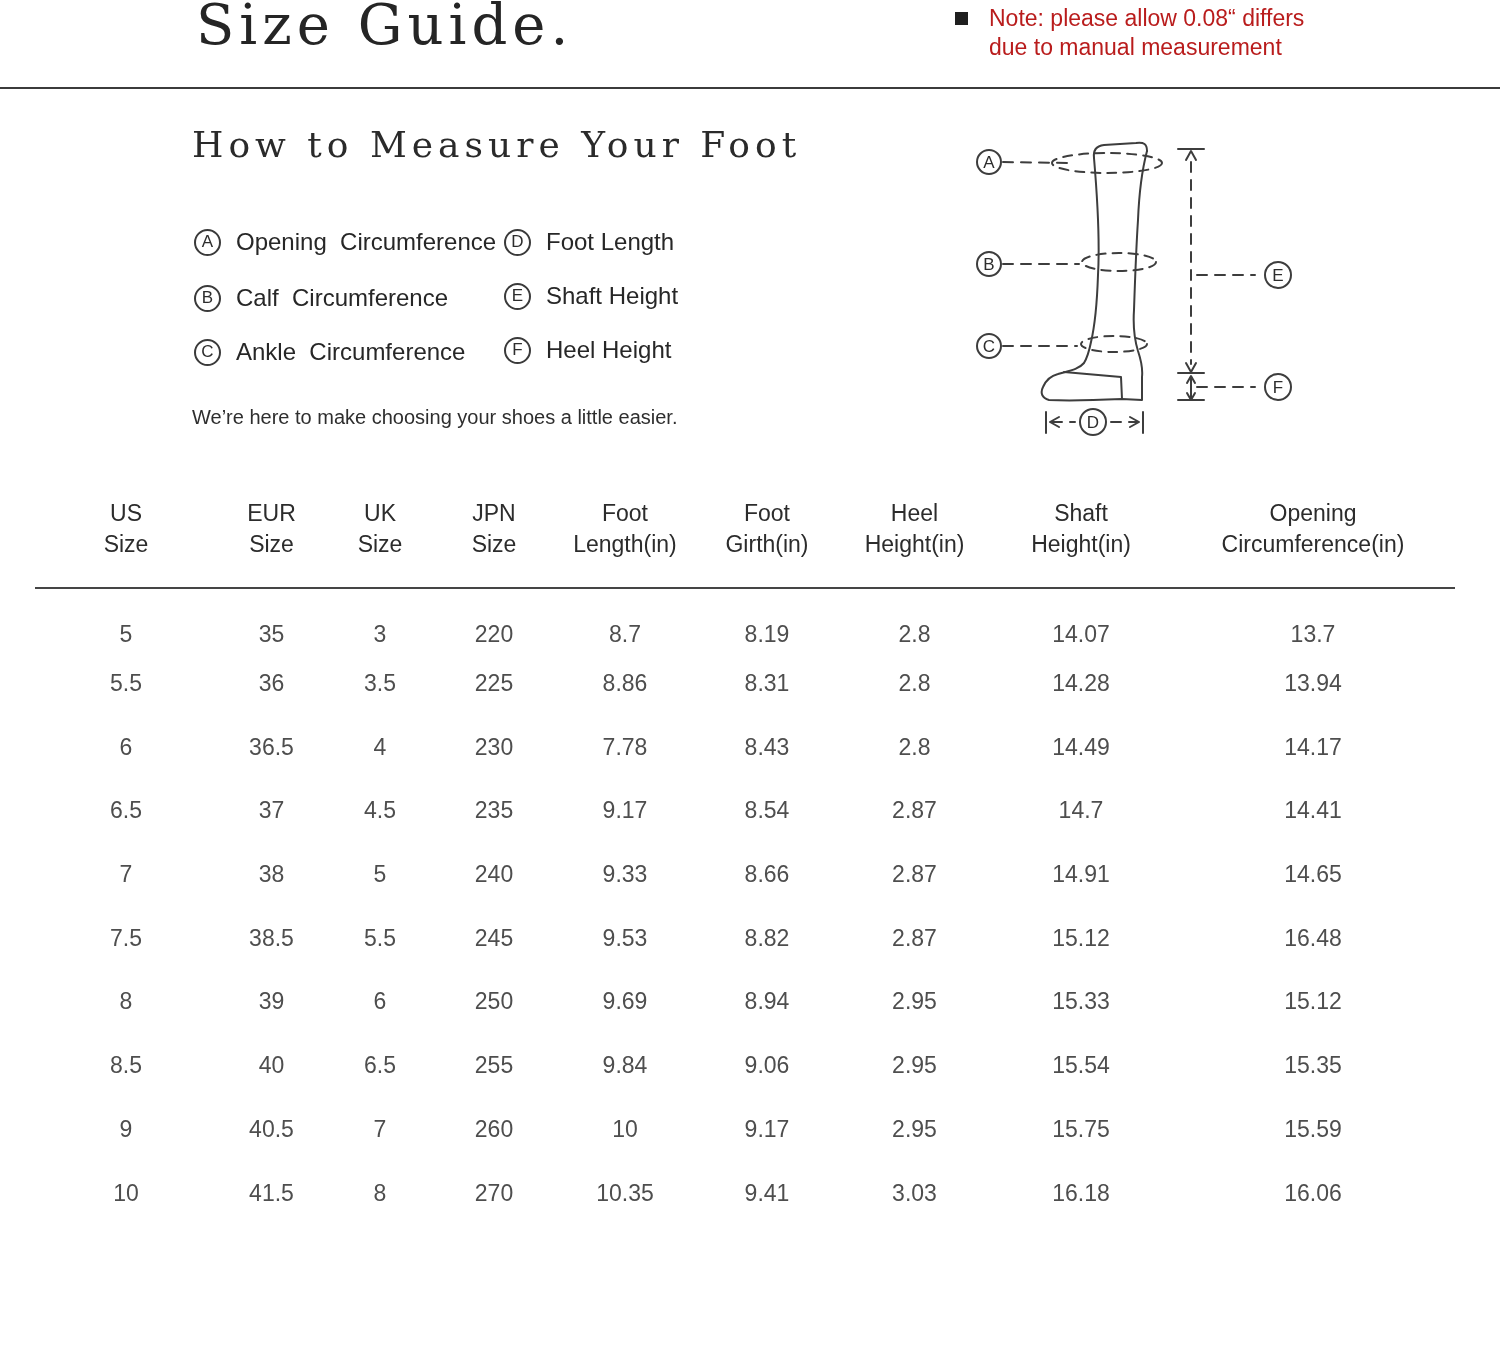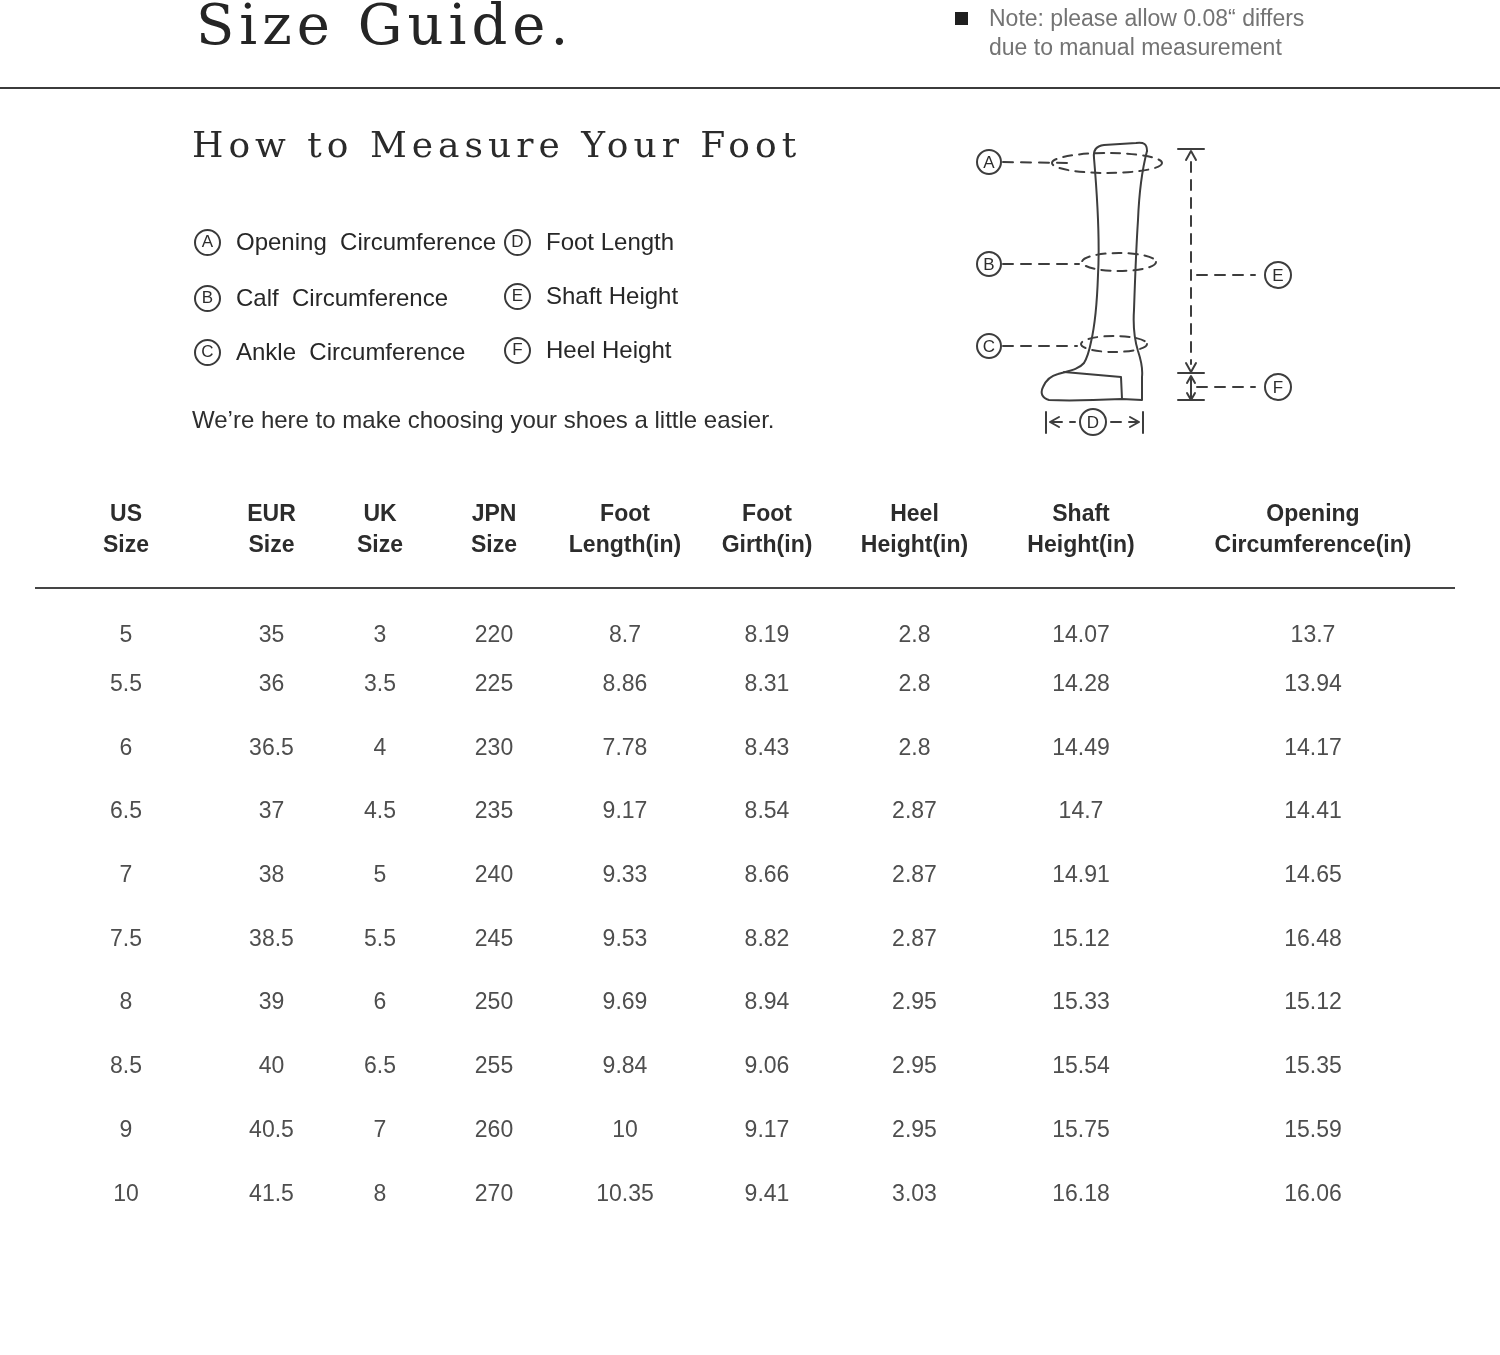--- a/index.html
+++ b/index.html
@@ -13,21 +13,21 @@
   .page-title {
     position:absolute; left:196px; top:-8px;
     font-family:"DejaVu Serif","Liberation Serif",serif;
     font-size:56px; font-weight:400; letter-spacing:5px; color:#252525;
   }
   .note {
     position:absolute; left:955px; top:4px;
     display:flex; align-items:flex-start; gap:21px; width:400px;
   }
   .note-bullet { width:13px; height:13px; background:#1f1f1f; margin-top:8px; flex:none; }
-  .note-text { font-size:23px; line-height:29px; color:#737373; }
+  .note-text { font-size:23px; line-height:29px; color:#b91c1c; }
   .top-divider {
     position:absolute; left:0; top:87px; width:1500px; height:2px; background:#3b3b3b;
   }
   .howto-heading {
     position:absolute; left:192px; top:124px;
     font-family:"DejaVu Serif","Liberation Serif",serif;
     font-size:36px; font-weight:400; letter-spacing:5px; color:#2a2a2a;
   }
   .legend-item { position:absolute; display:flex; align-items:center; gap:15px; }
   .legend-key {
@@ -35,36 +35,36 @@
     display:flex; align-items:center; justify-content:center;
     font-size:17px; color:#2d2d2d; flex:none;
   }
   .legend-label { font-size:24px; color:#272727; white-space:pre; }
   #legend-a { left:194px; top:228px; }
   #legend-b { left:194px; top:284px; }
   #legend-c { left:194px; top:338px; }
   #legend-d { left:504px; top:228px; }
   #legend-e { left:504px; top:282px; }
   #legend-f { left:504px; top:336px; }
-  .tagline { position:absolute; left:192px; top:406px; font-size:24px; color:#2e2e2e; }
+  .tagline { position:absolute; left:192px; top:406px; font-size:20px; color:#2e2e2e; }
   .diagram { position:absolute; left:940px; top:120px; width:420px; height:330px; }
   .diagram .s { stroke:#3d3d3d; stroke-width:2; fill:none; stroke-linecap:round; stroke-linejoin:round; }
   .diagram .dash { stroke-dasharray:10 8; }
   .diagram .dash2 { stroke-dasharray:9 7; }
   .dg-letter {
     font-size:17px; fill:#2d2d2d; font-family:"Liberation Sans","DejaVu Sans",sans-serif;
     text-anchor:middle;
   }
   .size-table {
     position:absolute; left:35px; top:470px; width:1420px;
     border-collapse:collapse; table-layout:fixed;
   }
   .size-table thead th {
     height:118px; vertical-align:middle; text-align:center;
-    font-weight:700; font-size:23px; line-height:31px; color:#2c2c2c;
+    font-weight:400; font-size:23px; line-height:31px; color:#2c2c2c;
     border-bottom:2px solid #454545; padding:0;
   }
   .size-table tbody td {
     height:63.7px; text-align:center; vertical-align:middle;
     font-size:23px; color:#4e4e4e; padding:0;
   }
   .size-table tbody tr:first-child td { padding-top:28px; }
 </style>
 </head>
 <body>

